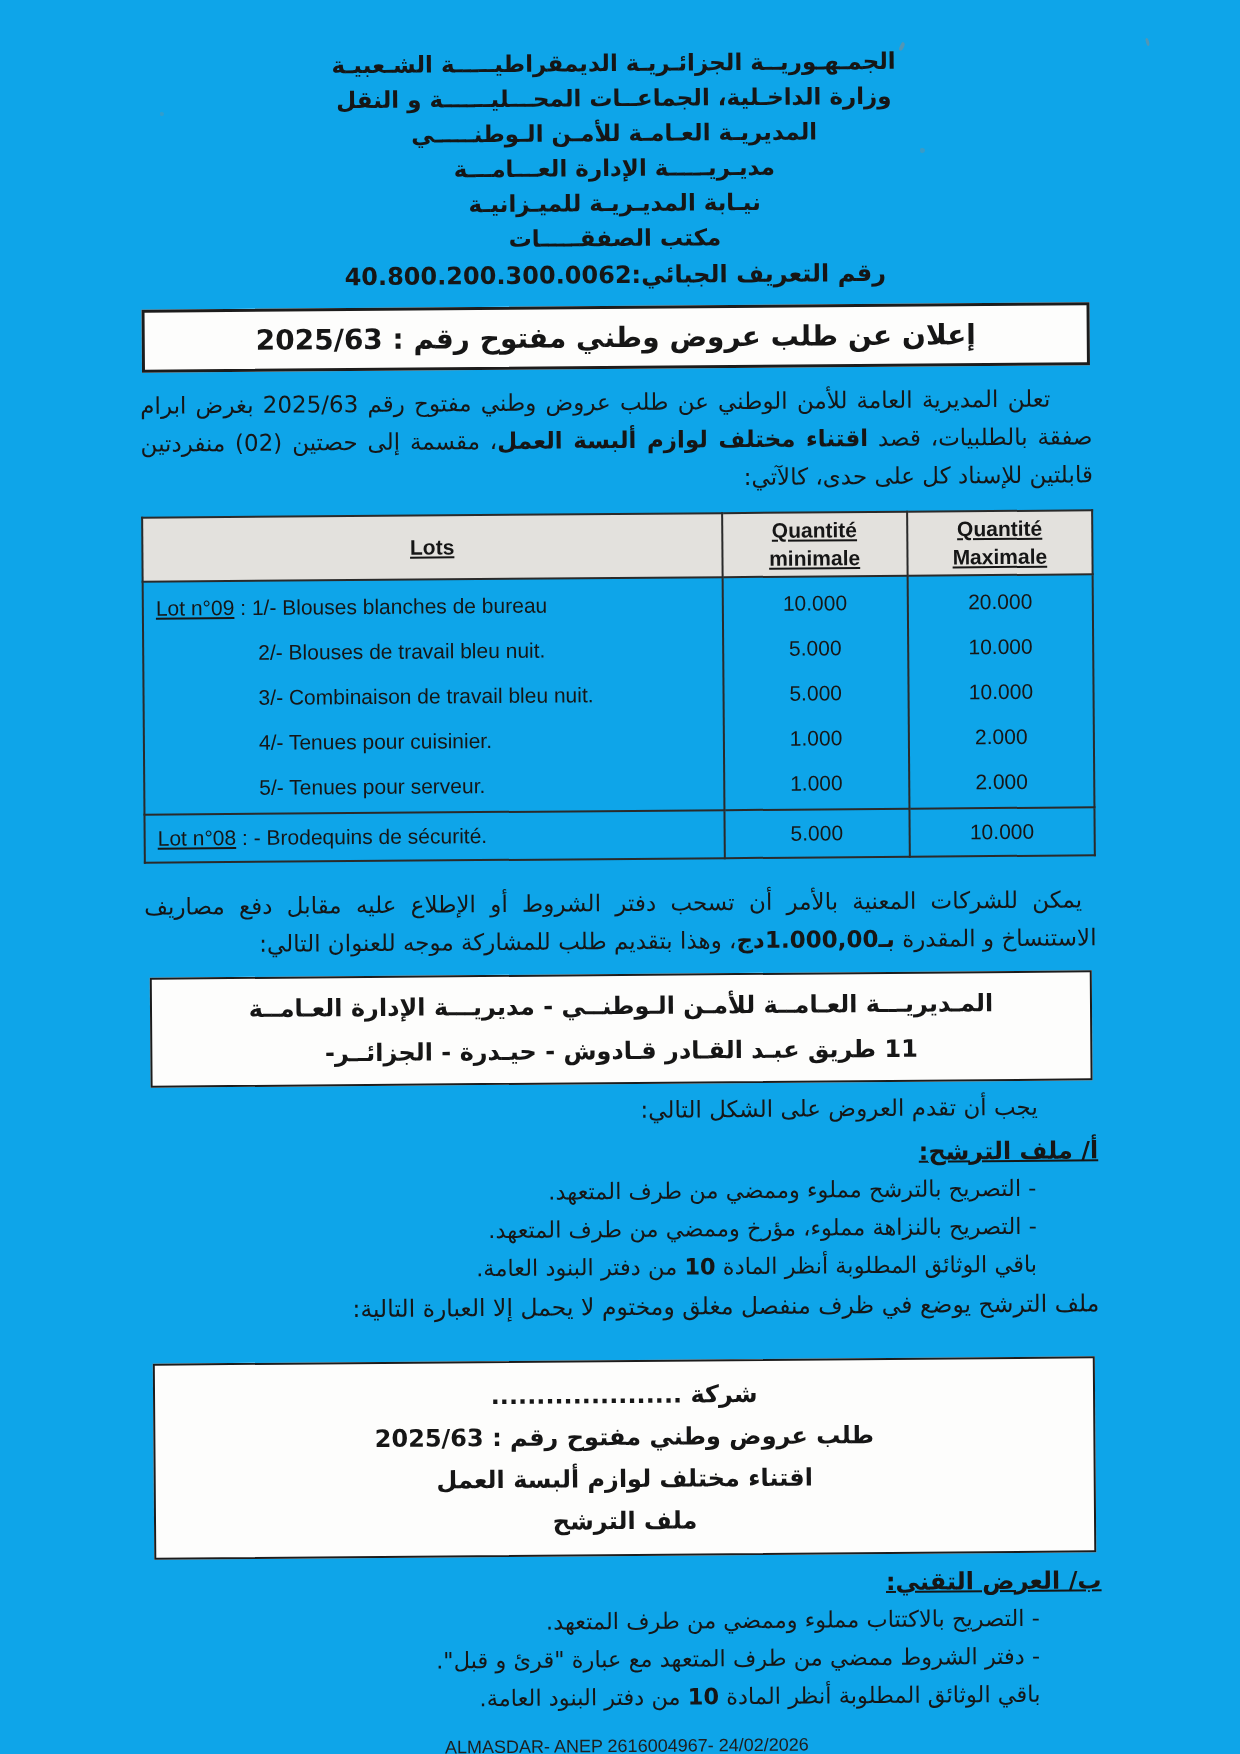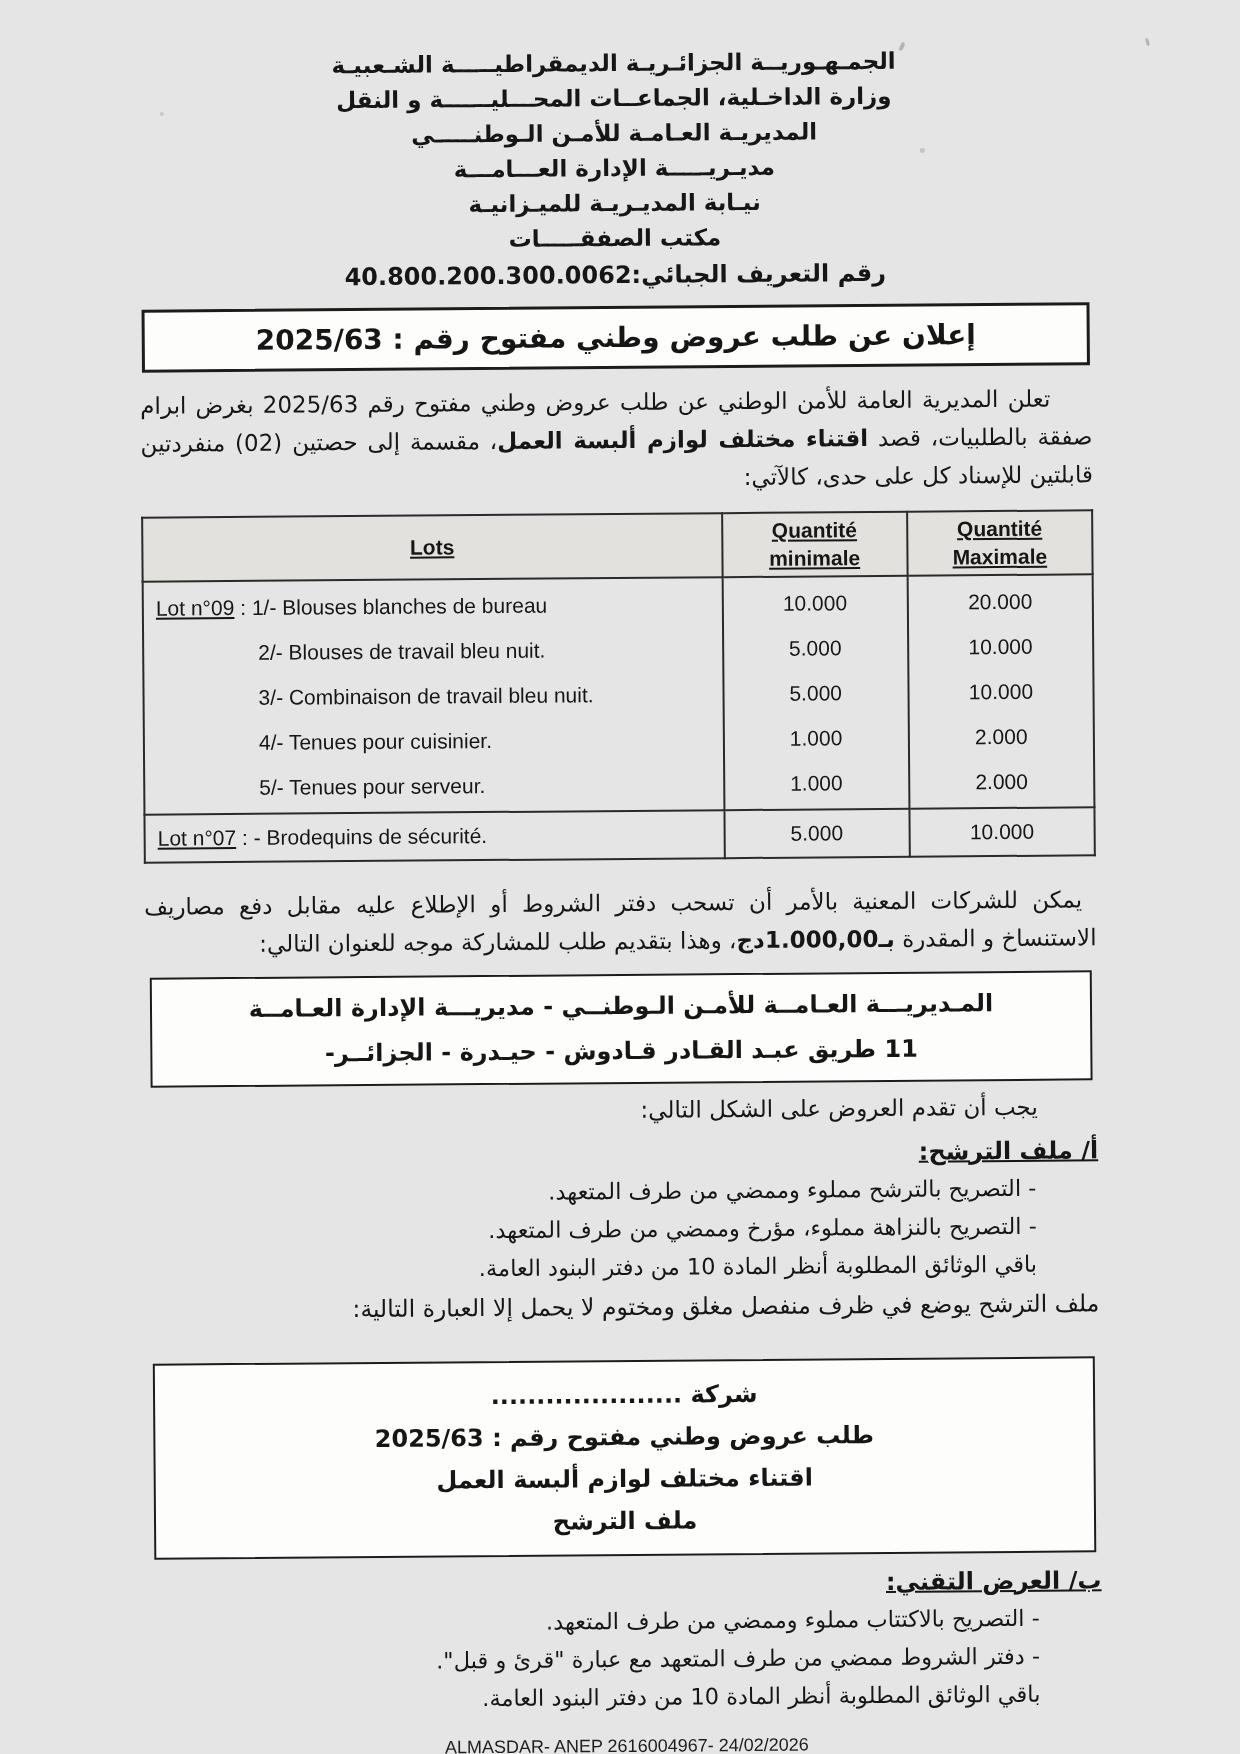--- a/index.html
+++ b/index.html
@@ -1,20 +1,20 @@
 <!DOCTYPE html>
 <html><head>
 <meta charset="utf-8">
 <style>
   html,body{margin:0;padding:0;}
   body{
     width:1240px;height:1754px;background:#ffffff;overflow:hidden;
     font-family:"DejaVu Sans",sans-serif;color:#161616;position:relative;
   }
-  .sheet{position:absolute;inset:0;background:#e5e5e5;}
+  .sheet{position:absolute;inset:0;background:#0ea5e9;}
   .content{position:absolute;left:0;top:0;width:1240px;transform:rotate(-0.45deg);transform-origin:620px 880px;}
 
   
   .hdr{margin:46px auto 0;width:980px;text-align:center;direction:rtl;}
   .hdr-line{font-weight:bold;font-size:23px;line-height:35px;}
   .tax-line{font-weight:bold;font-size:24px;line-height:38px;}
 
   
   .title-box{width:926px;margin:12px auto 0;border:3px solid #1c1c1c;padding:12px 8px;text-align:center;background:#fdfdfc;}
   .title-box .t{direction:rtl;font-weight:bold;font-size:28px;}
@@ -41,21 +41,21 @@
   .abox{width:926px;margin:14px auto 0;border:2.5px solid #1c1c1c;padding:8px 6px;direction:rtl;text-align:center;font-weight:bold;background:#fdfdfc;}
   .abox .l{font-size:24px;line-height:45px;}
   .ebox{width:926px;margin:34px auto 0;border:2.5px solid #1c1c1c;padding:12px 6px;direction:rtl;text-align:center;font-weight:bold;background:#fdfdfc;}
   .ebox .l{font-size:24px;line-height:42px;}
 
   .pres{width:952px;margin:8px auto 0;direction:rtl;font-size:23px;line-height:36px;padding-right:60px;box-sizing:border-box;}
   .sec-head{width:952px;margin:8px auto 0;direction:rtl;font-size:24px;line-height:36px;font-weight:bold;}
   .sec-head .u{text-decoration:underline;text-decoration-thickness:2px;}
   .sec-item{width:952px;margin:0 auto;direction:rtl;font-size:22.5px;line-height:38px;padding-right:62px;box-sizing:border-box;}
   .note{width:952px;margin:2px auto 0;direction:rtl;font-size:23.5px;line-height:38px;}
-  .num-b{font-weight:normal;}
+  .num-b{font-weight:bold;}
 
   
   .footer{margin:20px auto 0;text-align:center;font-family:"Liberation Sans",sans-serif;font-size:18px;color:#1e1e1e;}
 
   
   .speck{position:absolute;background:#8a8a8a;border-radius:40% 60% 55% 45%;opacity:.55;}
   .sp1{left:900px;top:42px;width:4px;height:9px;transform:rotate(25deg);}
   .sp2{left:1146px;top:38px;width:3px;height:8px;transform:rotate(-15deg);}
   .sp3{left:920px;top:148px;width:5px;height:5px;opacity:.35;}
   .sp4{left:160px;top:112px;width:4px;height:4px;opacity:.3;}
@@ -125,21 +125,21 @@
           <td class="qty">
             <div class="line">20.000</div>
             <div class="line">10.000</div>
             <div class="line">10.000</div>
             <div class="line">2.000</div>
             <div class="line">2.000</div>
           </td>
         </tr>
         <tr class="lot2row">
           <td class="names">
-            <div class="line"><span class="u">Lot n°07</span><span> : </span><span>- Brodequins de sécurité.</span></div>
+            <div class="line"><span class="u">Lot n°08</span><span> : </span><span>- Brodequins de sécurité.</span></div>
           </td>
           <td class="qty">
               <div class="line">5.000</div>
             </td>
           <td class="qty">
               <div class="line">10.000</div>
             </td>
         </tr>
       </tbody>
     </table>

